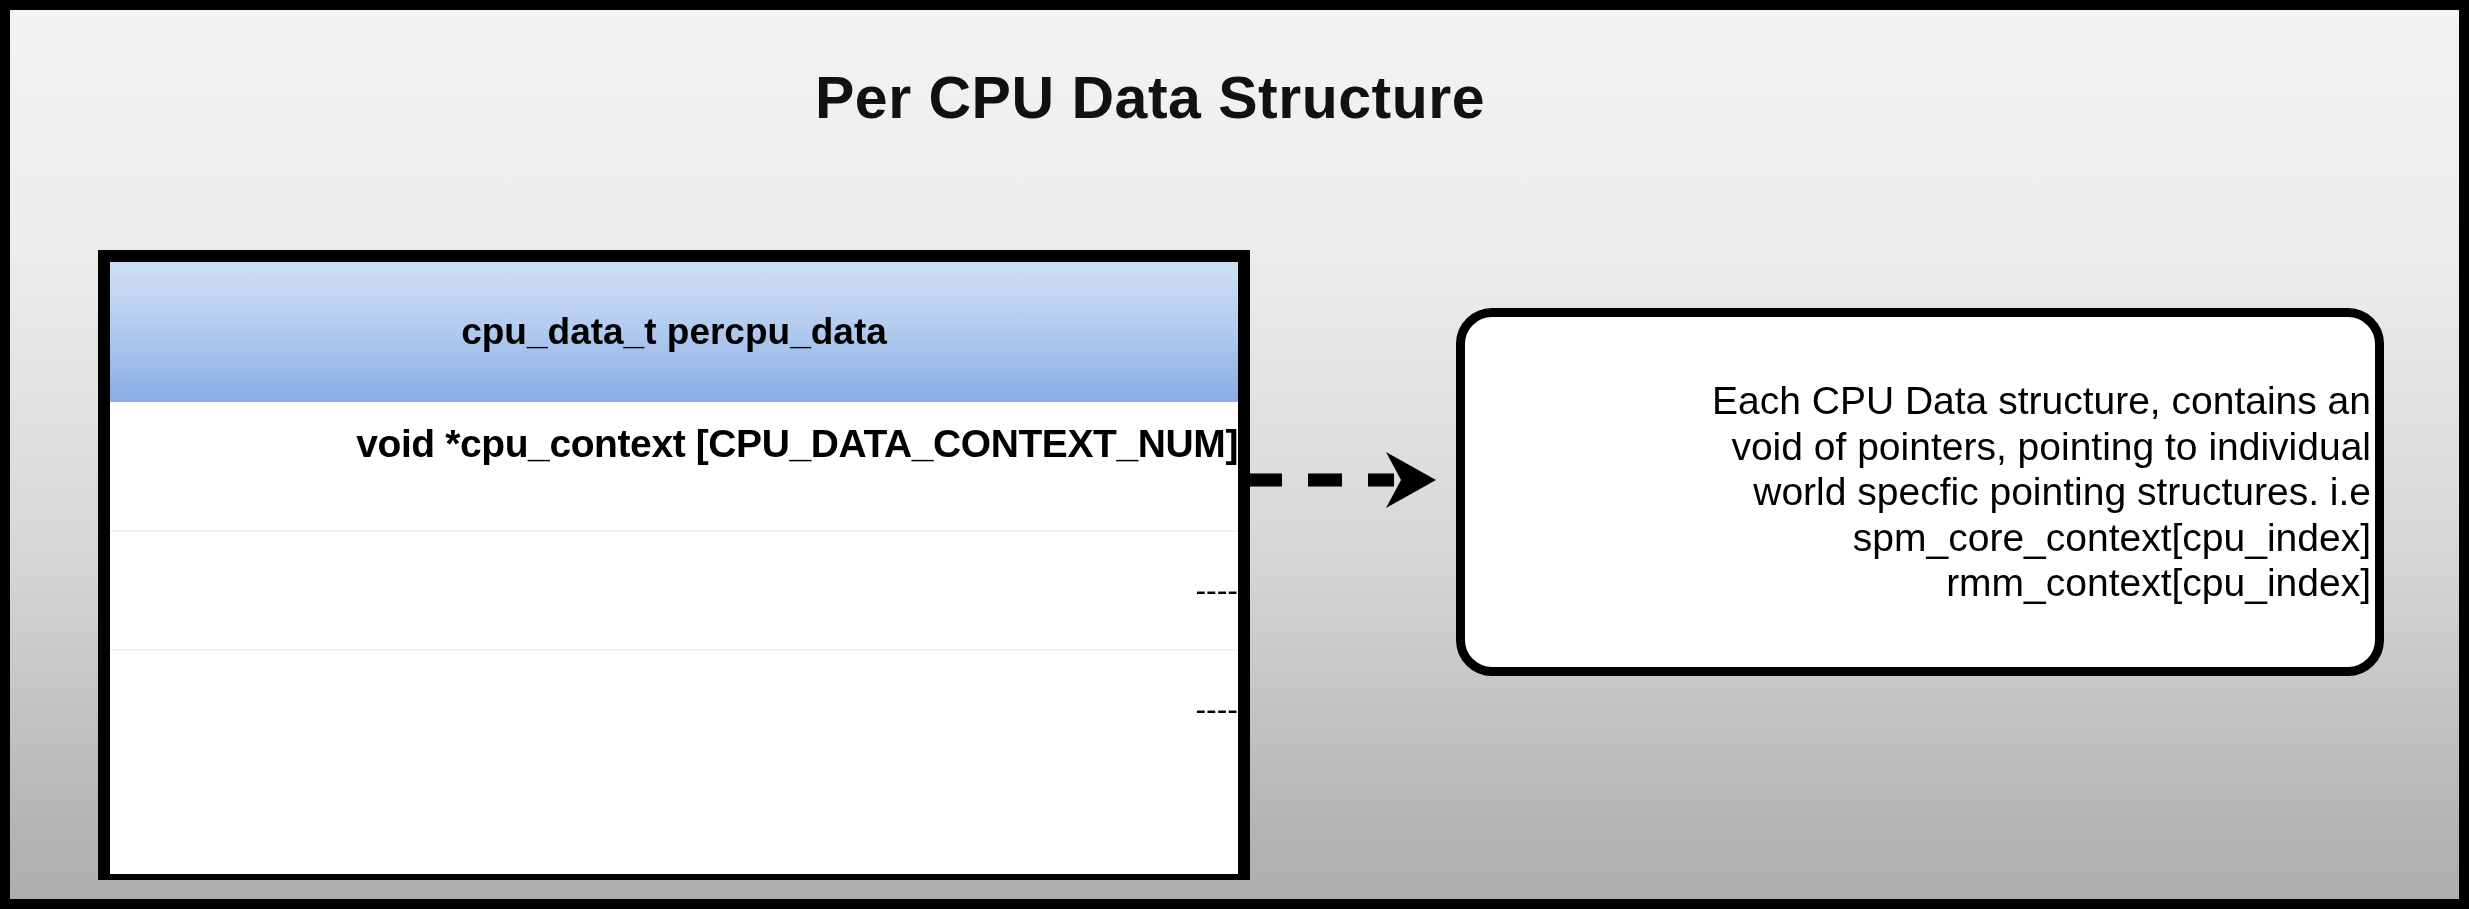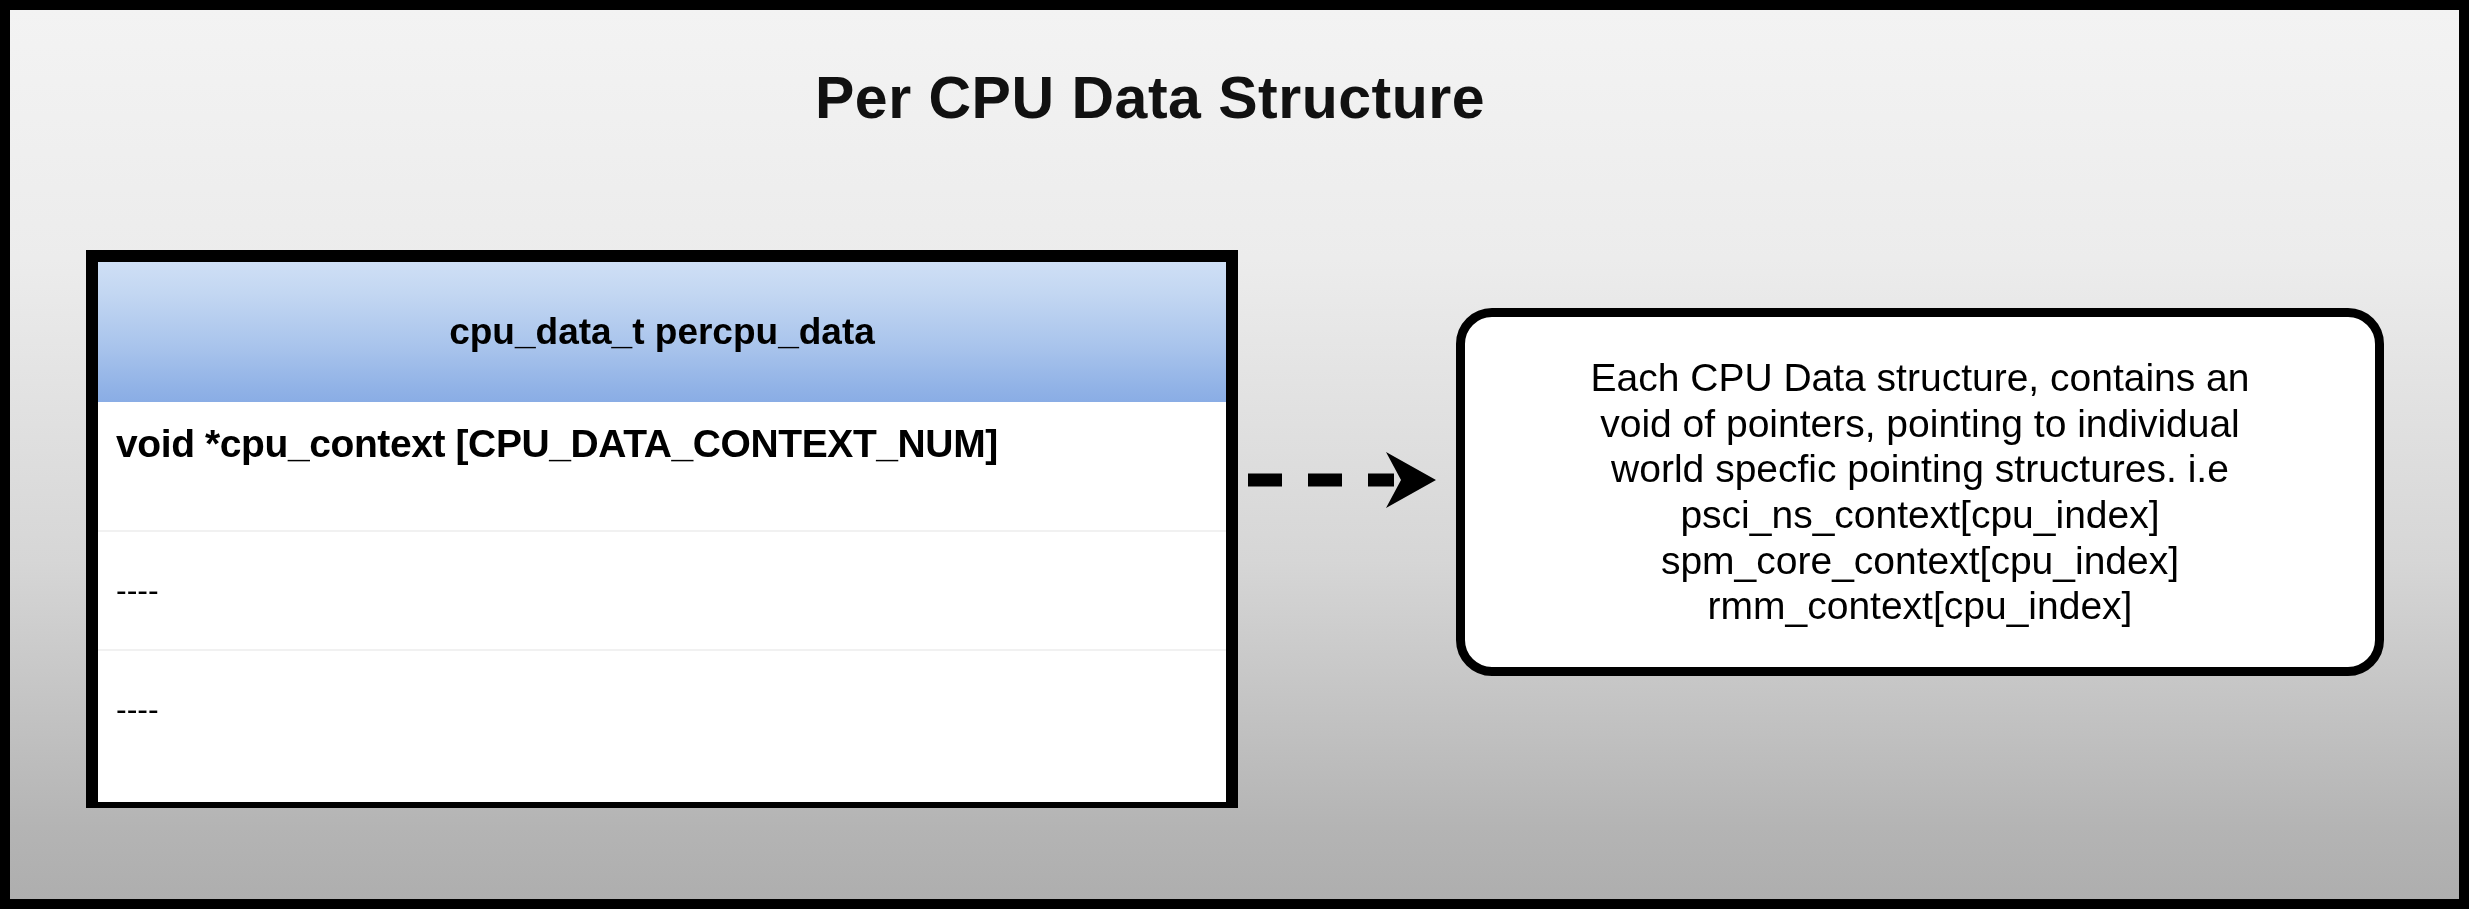--- a/index.html
+++ b/index.html
@@ -31,30 +31,31 @@
     font-weight: bold;
     color: #111111;
     letter-spacing: 0.5px;
     white-space: nowrap;
     margin-top: 32px;
   }
 
   
   .struct-table {
     position: absolute;
-    left: 76px;
+    left: 88px;
     top: 240px;
     width: 1152px;
-    height: 558px;
+    height: 630px;
     box-sizing: border-box;
     border-left: 12px solid #000000;
     border-top: 12px solid #000000;
     border-right: 12px solid #000000;
     border-bottom: 6px solid #000000;
     background: #ffffff;
+    text-align: right;
   }
 
   .struct-header {
     height: 140px;
     box-sizing: border-box;
     background: linear-gradient(to bottom, #cfdff5 0%, #c3d7f2 22%, #a9c4ec 60%, #8fb1e6 92%, #8aade5 100%);
     display: flex;
     flex-direction: column;
     align-items: center;
     justify-content: center;
@@ -114,23 +115,23 @@
     left: 1446px;
     top: 298px;
     width: 928px;
     height: 368px;
     box-sizing: border-box;
     background: #ffffff;
     border: 9px solid #000000;
     border-radius: 36px;
     display: flex;
     flex-direction: column;
-    align-items: center;
+    align-items: flex-end;
     justify-content: center;
-    padding: 6px 16px;
+    padding: 6px 4px;
   }
 
   .callout-line {
     font-family: "Liberation Sans", sans-serif;
     font-size: 39px;
     font-weight: normal;
     color: #000000;
     line-height: 1.17;
     text-align: center;
     white-space: nowrap;
@@ -167,18 +168,17 @@
     <svg width="200" height="80" viewBox="0 0 200 80">
       <line x1="2" y1="40" x2="148" y2="40" stroke="#000000" stroke-width="13" stroke-dasharray="34,26"></line>
       <path d="M 140 12 L 190 40 L 140 68 L 155 40 Z" fill="#000000"></path>
     </svg>
   </div>
 
   <div class="callout">
     <div class="callout-line">Each CPU Data structure, contains an</div>
     <div class="callout-line">void of pointers, pointing to individual</div>
     <div class="callout-line">world specfic pointing structures. i.e</div>
-    <div class="callout-line">psci_ns_context[cpu_index]</div>
     <div class="callout-line">spm_core_context[cpu_index]</div>
     <div class="callout-line">rmm_context[cpu_index]</div>
   </div>
 
 </div>
 
 </body></html>

